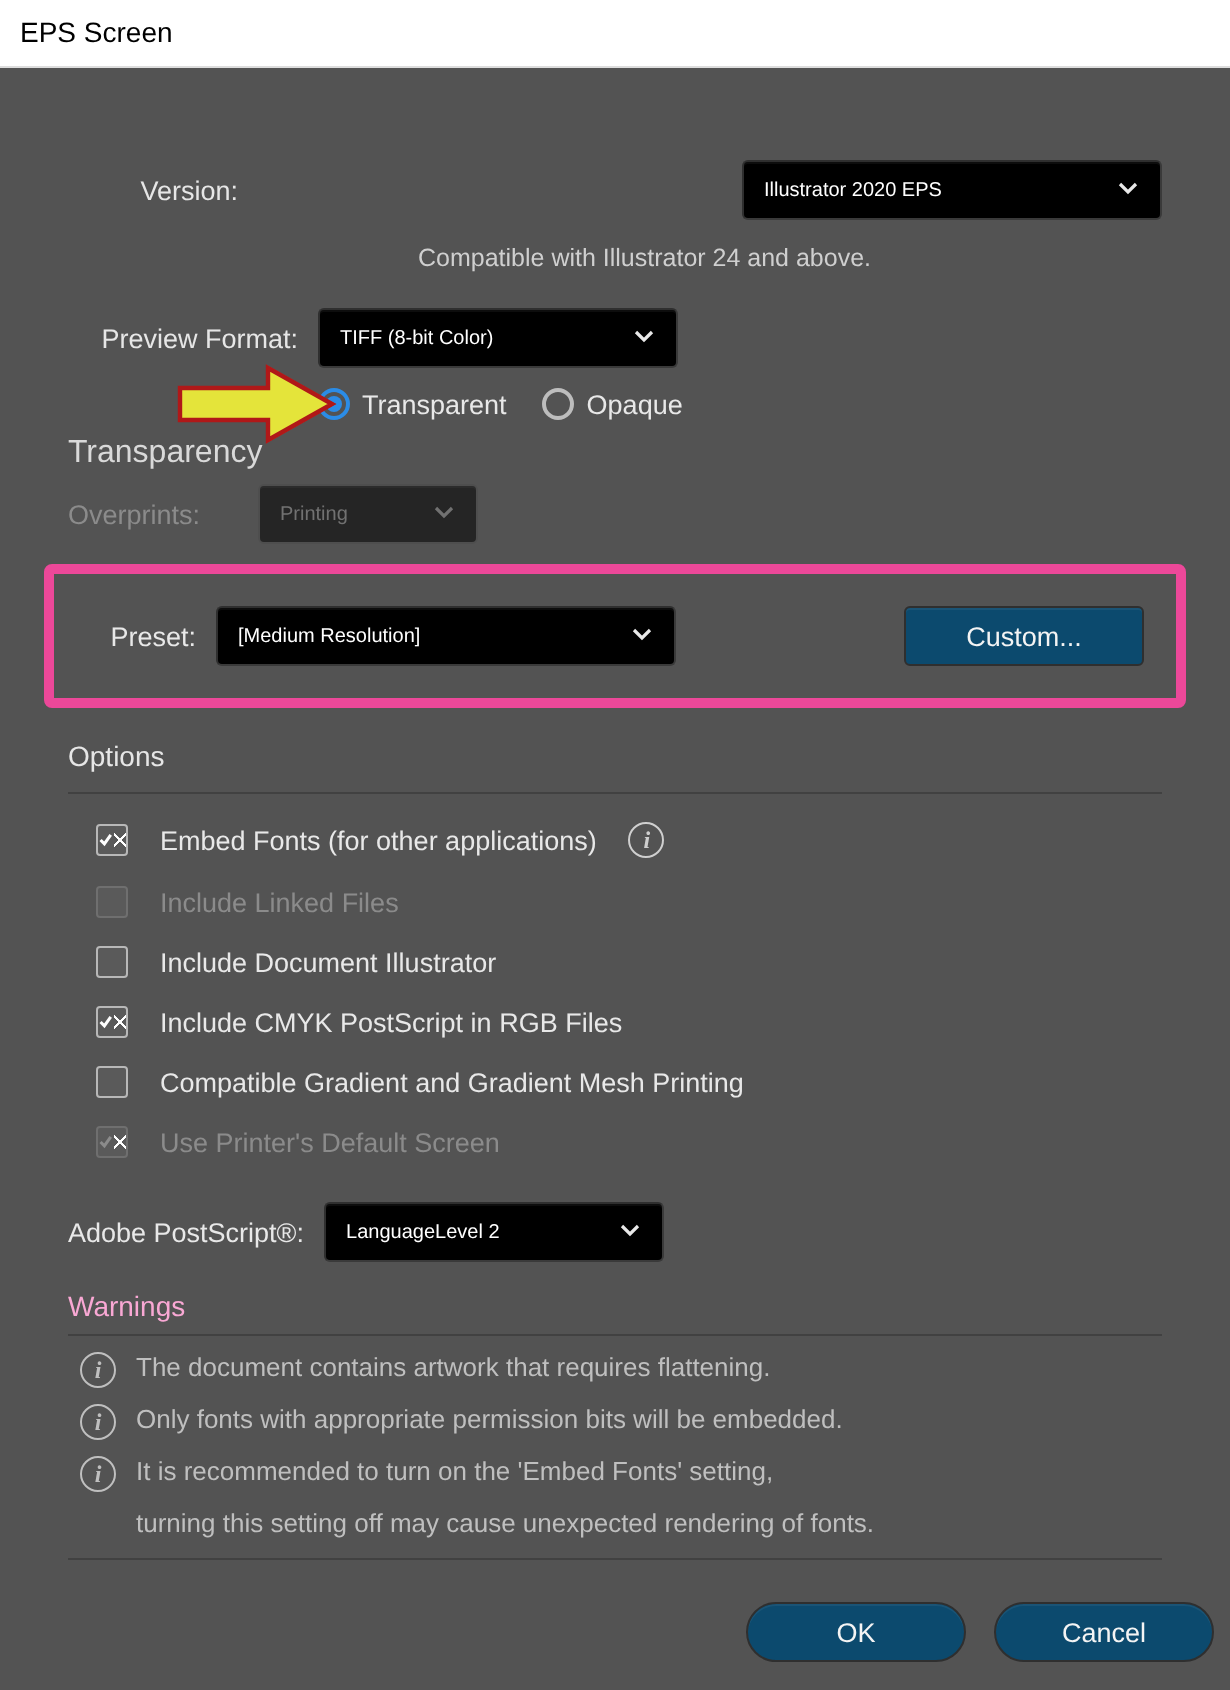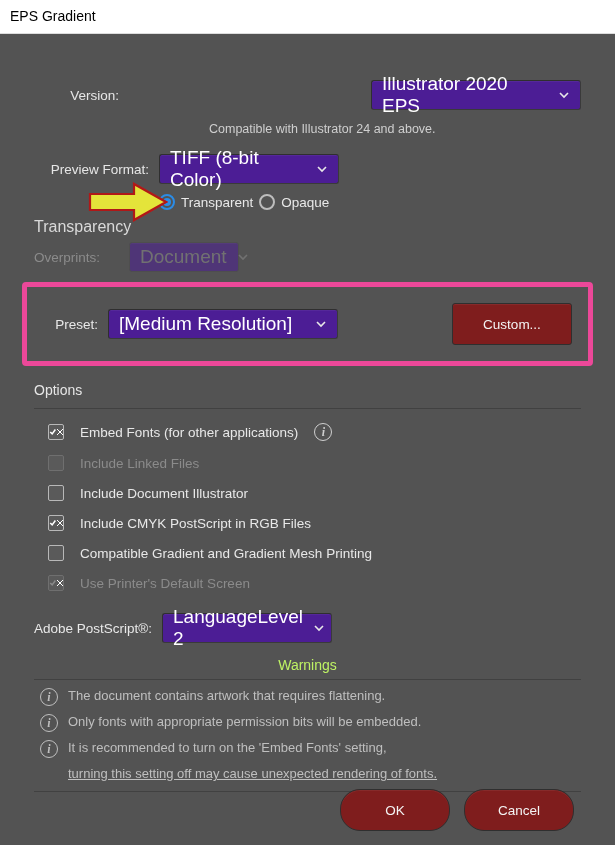--- a/index.html
+++ b/index.html
@@ -10,47 +10,47 @@
     padding: 8px 10px; border-bottom: 1px solid #ddd;
   }
   .body {
     background: #535353; width: 100%; height: 811px; position: relative;
     color: #e8e8e8; font-size: 13.5px; padding: 0;
   }
   .pad { padding: 18px 34px 0 34px; }
   .row { display: flex; align-items: center; margin-bottom: 10px; }
   .label-right { text-align: right; width: 115px; margin-right: 10px; color: #e6e6e6; }
   .select {
-    background: #4c1d95; border: 1px solid #3a3a3a; border-top-color:#2f2f2f; border-left-color:#2f2f2f;
+    background: #000000; border: 1px solid #3a3a3a; border-top-color:#2f2f2f; border-left-color:#2f2f2f;
     color: #fff; height: 30px; display: flex; align-items: center; justify-content: space-between;
-    padding: 0 10px; font-size: 19px; border-radius: 3px; cursor: pointer;
+    padding: 0 10px; font-size: 10px; border-radius: 3px; cursor: pointer;
     box-shadow: inset 0 1px 0 rgba(255,255,255,0.05);
   }
   .select .chev { margin-left: 10px; }
   .chev svg { width: 12px; height: 12px; }
   .helptext { color: #cfcfcf; font-size: 12.5px; margin-left: 125px; margin-bottom: 18px; margin-top: 12px; }
-  .radio-row { display: flex; align-items: center; margin-left: 125px; gap: 6px; margin-bottom: 8px; position: relative; }
+  .radio-row { display: flex; align-items: center; margin-left: 125px; gap: 18px; margin-bottom: 8px; position: relative; }
   .radio { display: flex; align-items: center; gap: 6px; cursor: pointer; }
   .radio .circle {
     width: 16px; height: 16px; border: 2px solid #bdbdbd; border-radius: 50%; display: flex;
     align-items: center; justify-content: center; background: transparent;
   }
   .radio.selected .circle { border-color: #2b8ce6; }
   .radio.selected .dot { width: 8px; height: 8px; border-radius: 50%; background: #2b8ce6; }
   .arrow {
     position: absolute; left: -75px; top: -14px; pointer-events: none;
   }
   .section-title { color: #d9d9d9; margin: 8px 0 6px 14px; font-size: 16px; }
   .disabled-label { color: #8b8b8b; }
   .inner-panel {
     border: 5px solid #ec4899; border-radius: 4px; margin: 0 22px; padding: 16px 16px;
   }
   .inner-panel .presetrow { display:flex; align-items:center; gap:10px; }
   .btn {
-    background: #7f1d1d; border: 1px solid #2f2f2f; color:#f4f4f4; height:42px;
+    background: #0c4a6e; border: 1px solid #2f2f2f; color:#f4f4f4; height:30px;
     padding: 0 20px; border-radius: 20px; display:flex; align-items:center; justify-content:center;
     cursor:pointer; font-size:13.5px;
     box-shadow: inset 0 1px 0 rgba(255,255,255,0.06);
   }
   .btn.rect { border-radius: 3px; padding: 0 16px; }
   .section-head { color:#e6e6e6; margin: 16px 0 10px 34px; font-size: 14px; }
   .options-block { margin: 0 34px; }
   .divider { height:1px; background:#414141; margin: 6px 34px 0 34px; }
   .opt { display:flex; align-items:center; gap:16px; margin: 14px 0 0 14px; }
   .cb {
@@ -69,36 +69,36 @@
   .opt.disabled .cb { border-color:#6f6f6f; cursor:default; }
   .opt.disabled .cb.checked svg path { stroke:#8b8b8b; }
   .info-icon {
     width:18px; height:18px; border:1.5px solid #cfcfcf; border-radius:50%;
     display:flex; align-items:center; justify-content:center; font-style:italic;
     font-family: Georgia, serif; font-size:12px; color:#cfcfcf; cursor:pointer;
     font-weight:bold;
   }
   .ps-row { display:flex; align-items:center; gap:10px; margin: 22px 0 0 34px; }
   .warnings { margin: 14px 34px 0 34px; }
-  .warnings-title { color:#bef264; margin-bottom:6px; font-size:14px;text-align:center; }
+  .warnings-title { color:#f9a8d4; margin-bottom:6px; font-size:14px; }
   .warn-line { display:flex; gap:10px; align-items:flex-start; color:#bfbfbf; font-size:13px; margin: 8px 0 0 6px; }
-  .warn-line.cont { margin-left: 34px; text-decoration: underline; }
+  .warn-line.cont { margin-left: 34px; }
   .footer {
-    position:absolute; bottom:14px; right:41px; display:flex; gap:14px;
+    position:absolute; bottom:14px; right:8px; display:flex; gap:14px;
   }
   .footer .btn { min-width:110px; }
   .divider-top { height:1px; background:#414141; margin: 0 34px 2px 34px; }
   .checkmark { stroke:#fff; stroke-width:2.4; fill:none; }
 </style>
 </head>
 <body>
 
 <div class="window">
   <div class="titlebar">
-    <span>EPS Gradient</span>
+    <span>EPS Screen</span>
   </div>
   <div class="body">
     <div class="pad">
 
       <div class="row" style="margin-top:28px; justify-content:space-between;gap:32px;">
         <span class="label-right" style="width:85px;">Version:</span>
         <div class="select" style="width:210px;">
           <span>Illustrator 2020 EPS</span>
           <span class="chev">
             <svg viewBox="0 0 12 12">
@@ -145,21 +145,21 @@
         <div class="radio">
           <span class="circle"></span>
           <span>Opaque</span>
         </div>
       </div>
 
       <div class="section-title" style="margin-left:0;">Transparency</div>
       <div class="row" style="margin-top:6px;">
         <span class="label-right disabled-label" style="width:85px; text-align:left; margin-left:0;">Overprints:</span>
         <div class="select" style="width:110px; opacity:0.55; cursor:default; border-color:#4a4a4a;">
-          <span class="disabled-label">Document</span>
+          <span class="disabled-label">Printing</span>
           <span class="chev">
             <svg viewBox="0 0 12 12">
                 <path d="M2 4l4 4 4-4" fill="none" stroke="#8b8b8b" stroke-width="1.6"></path>
               </svg>
           </span>
         </div>
       </div>
     </div>
 
     <div class="inner-panel">

